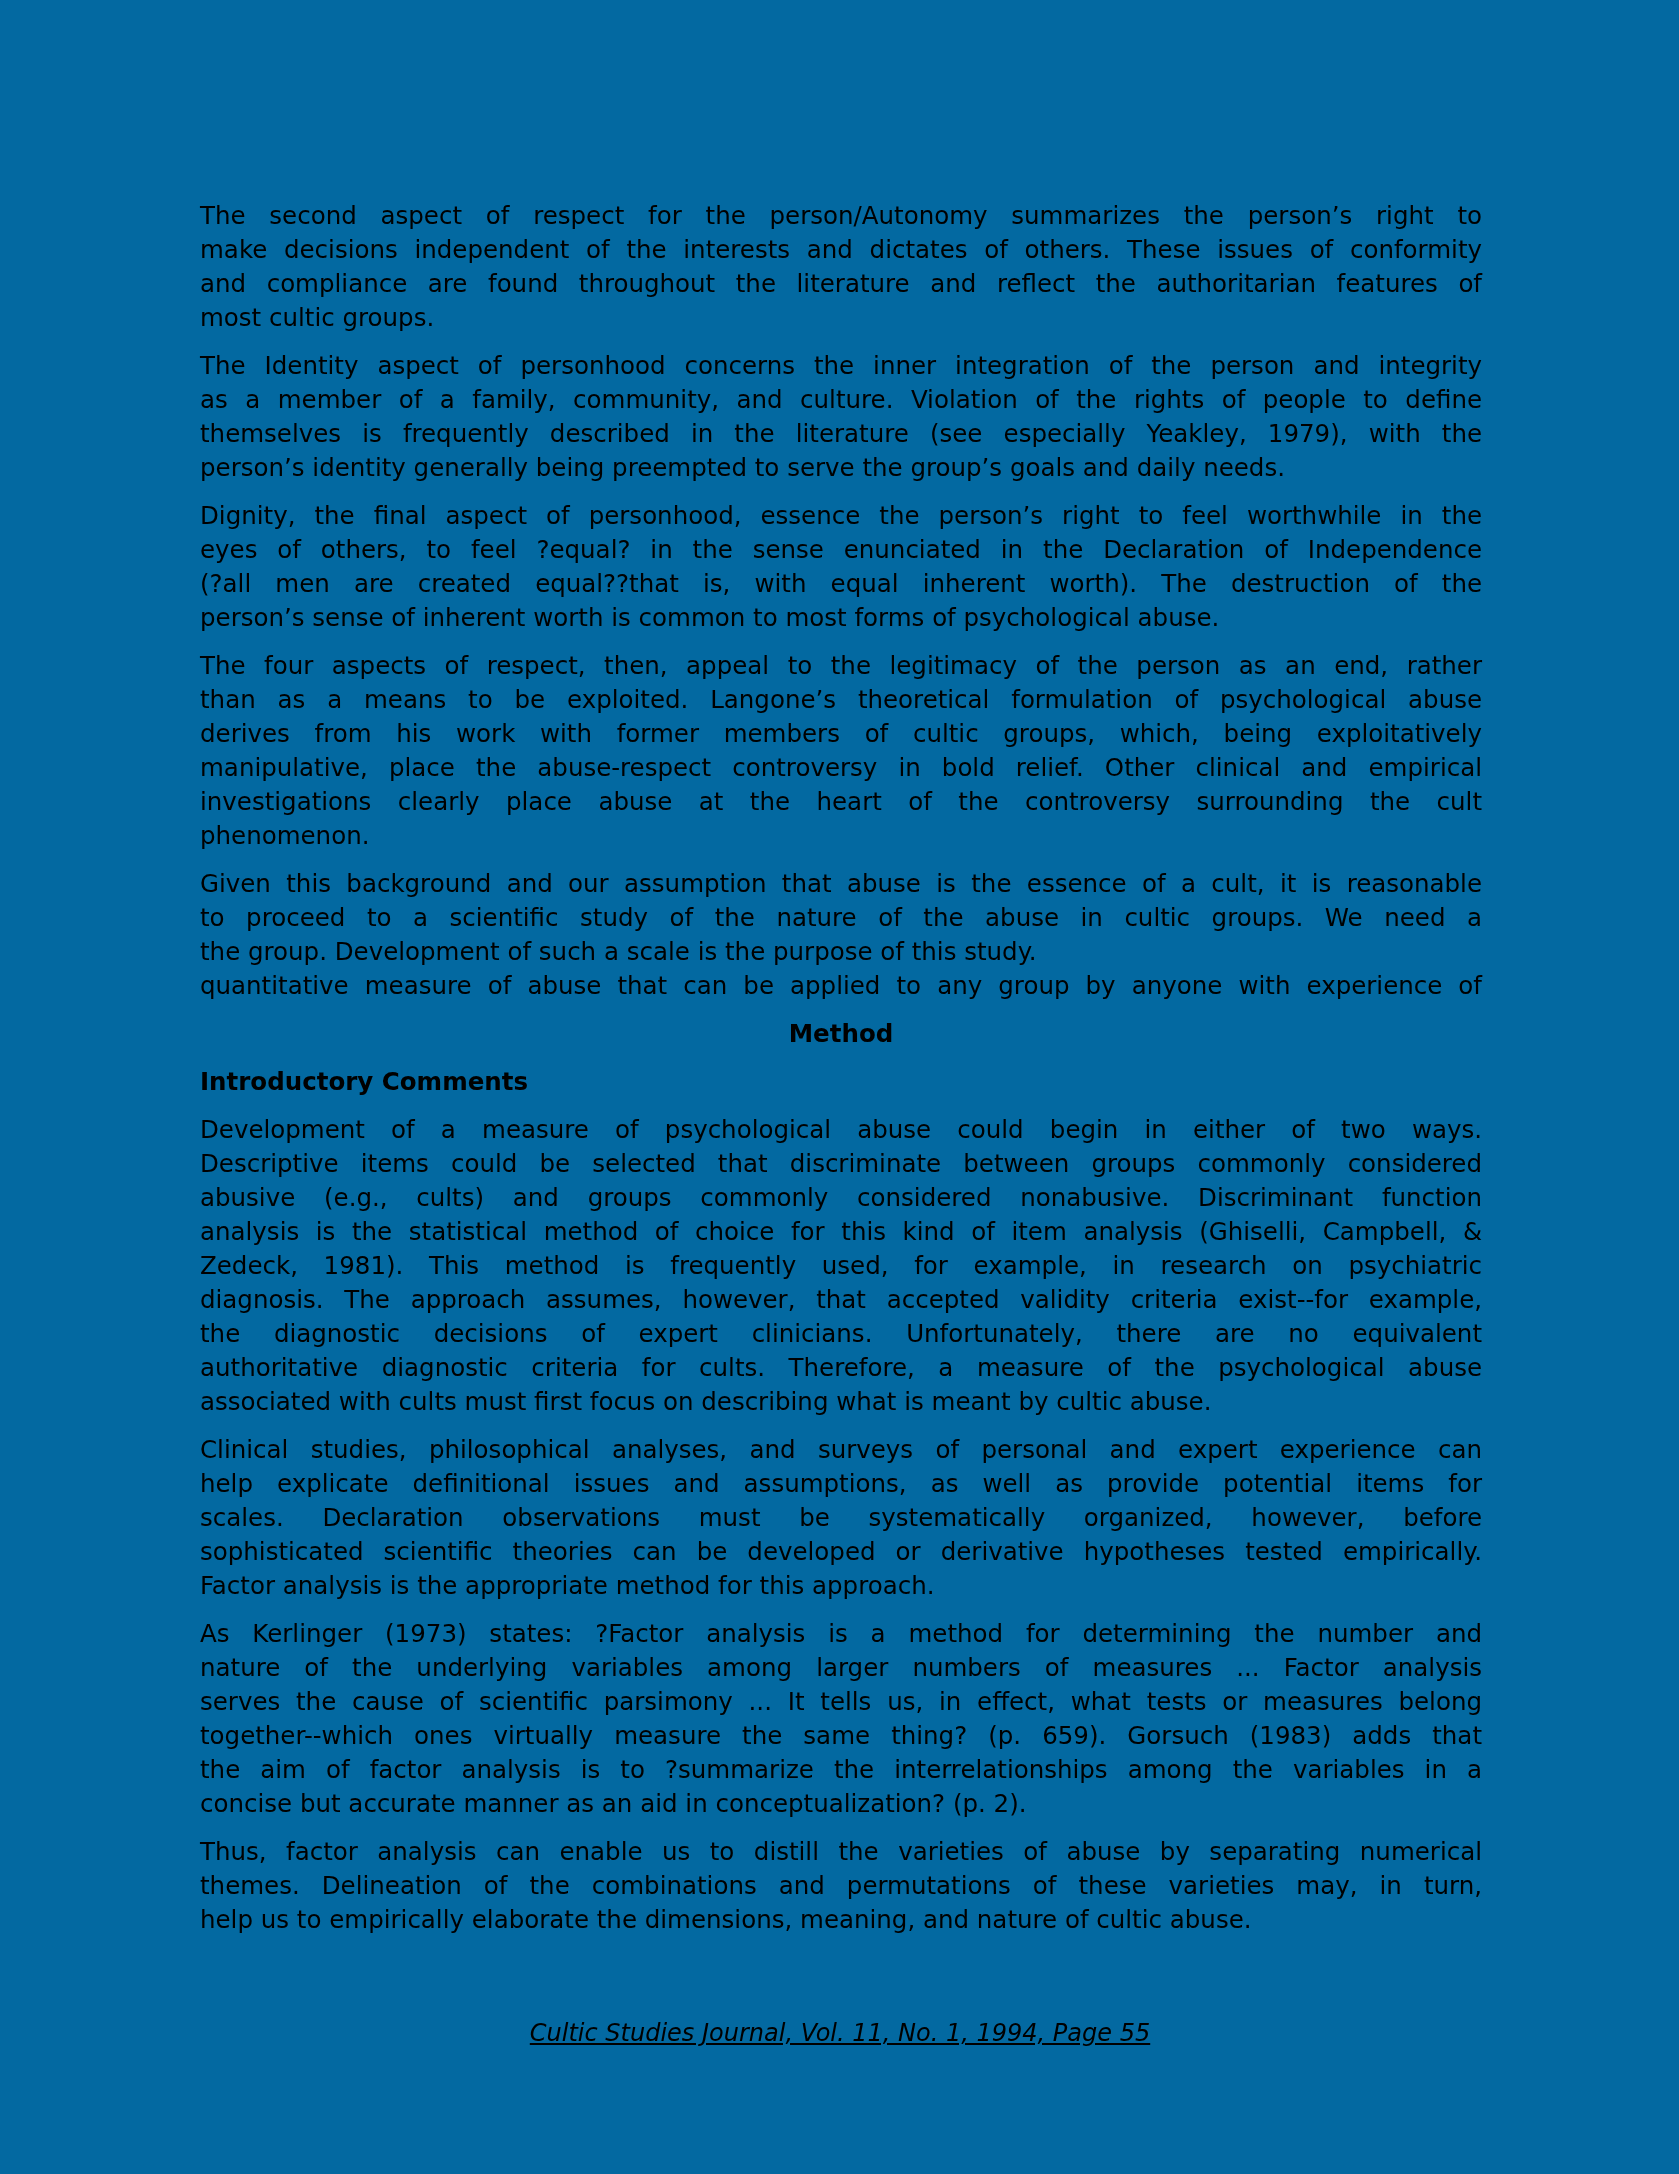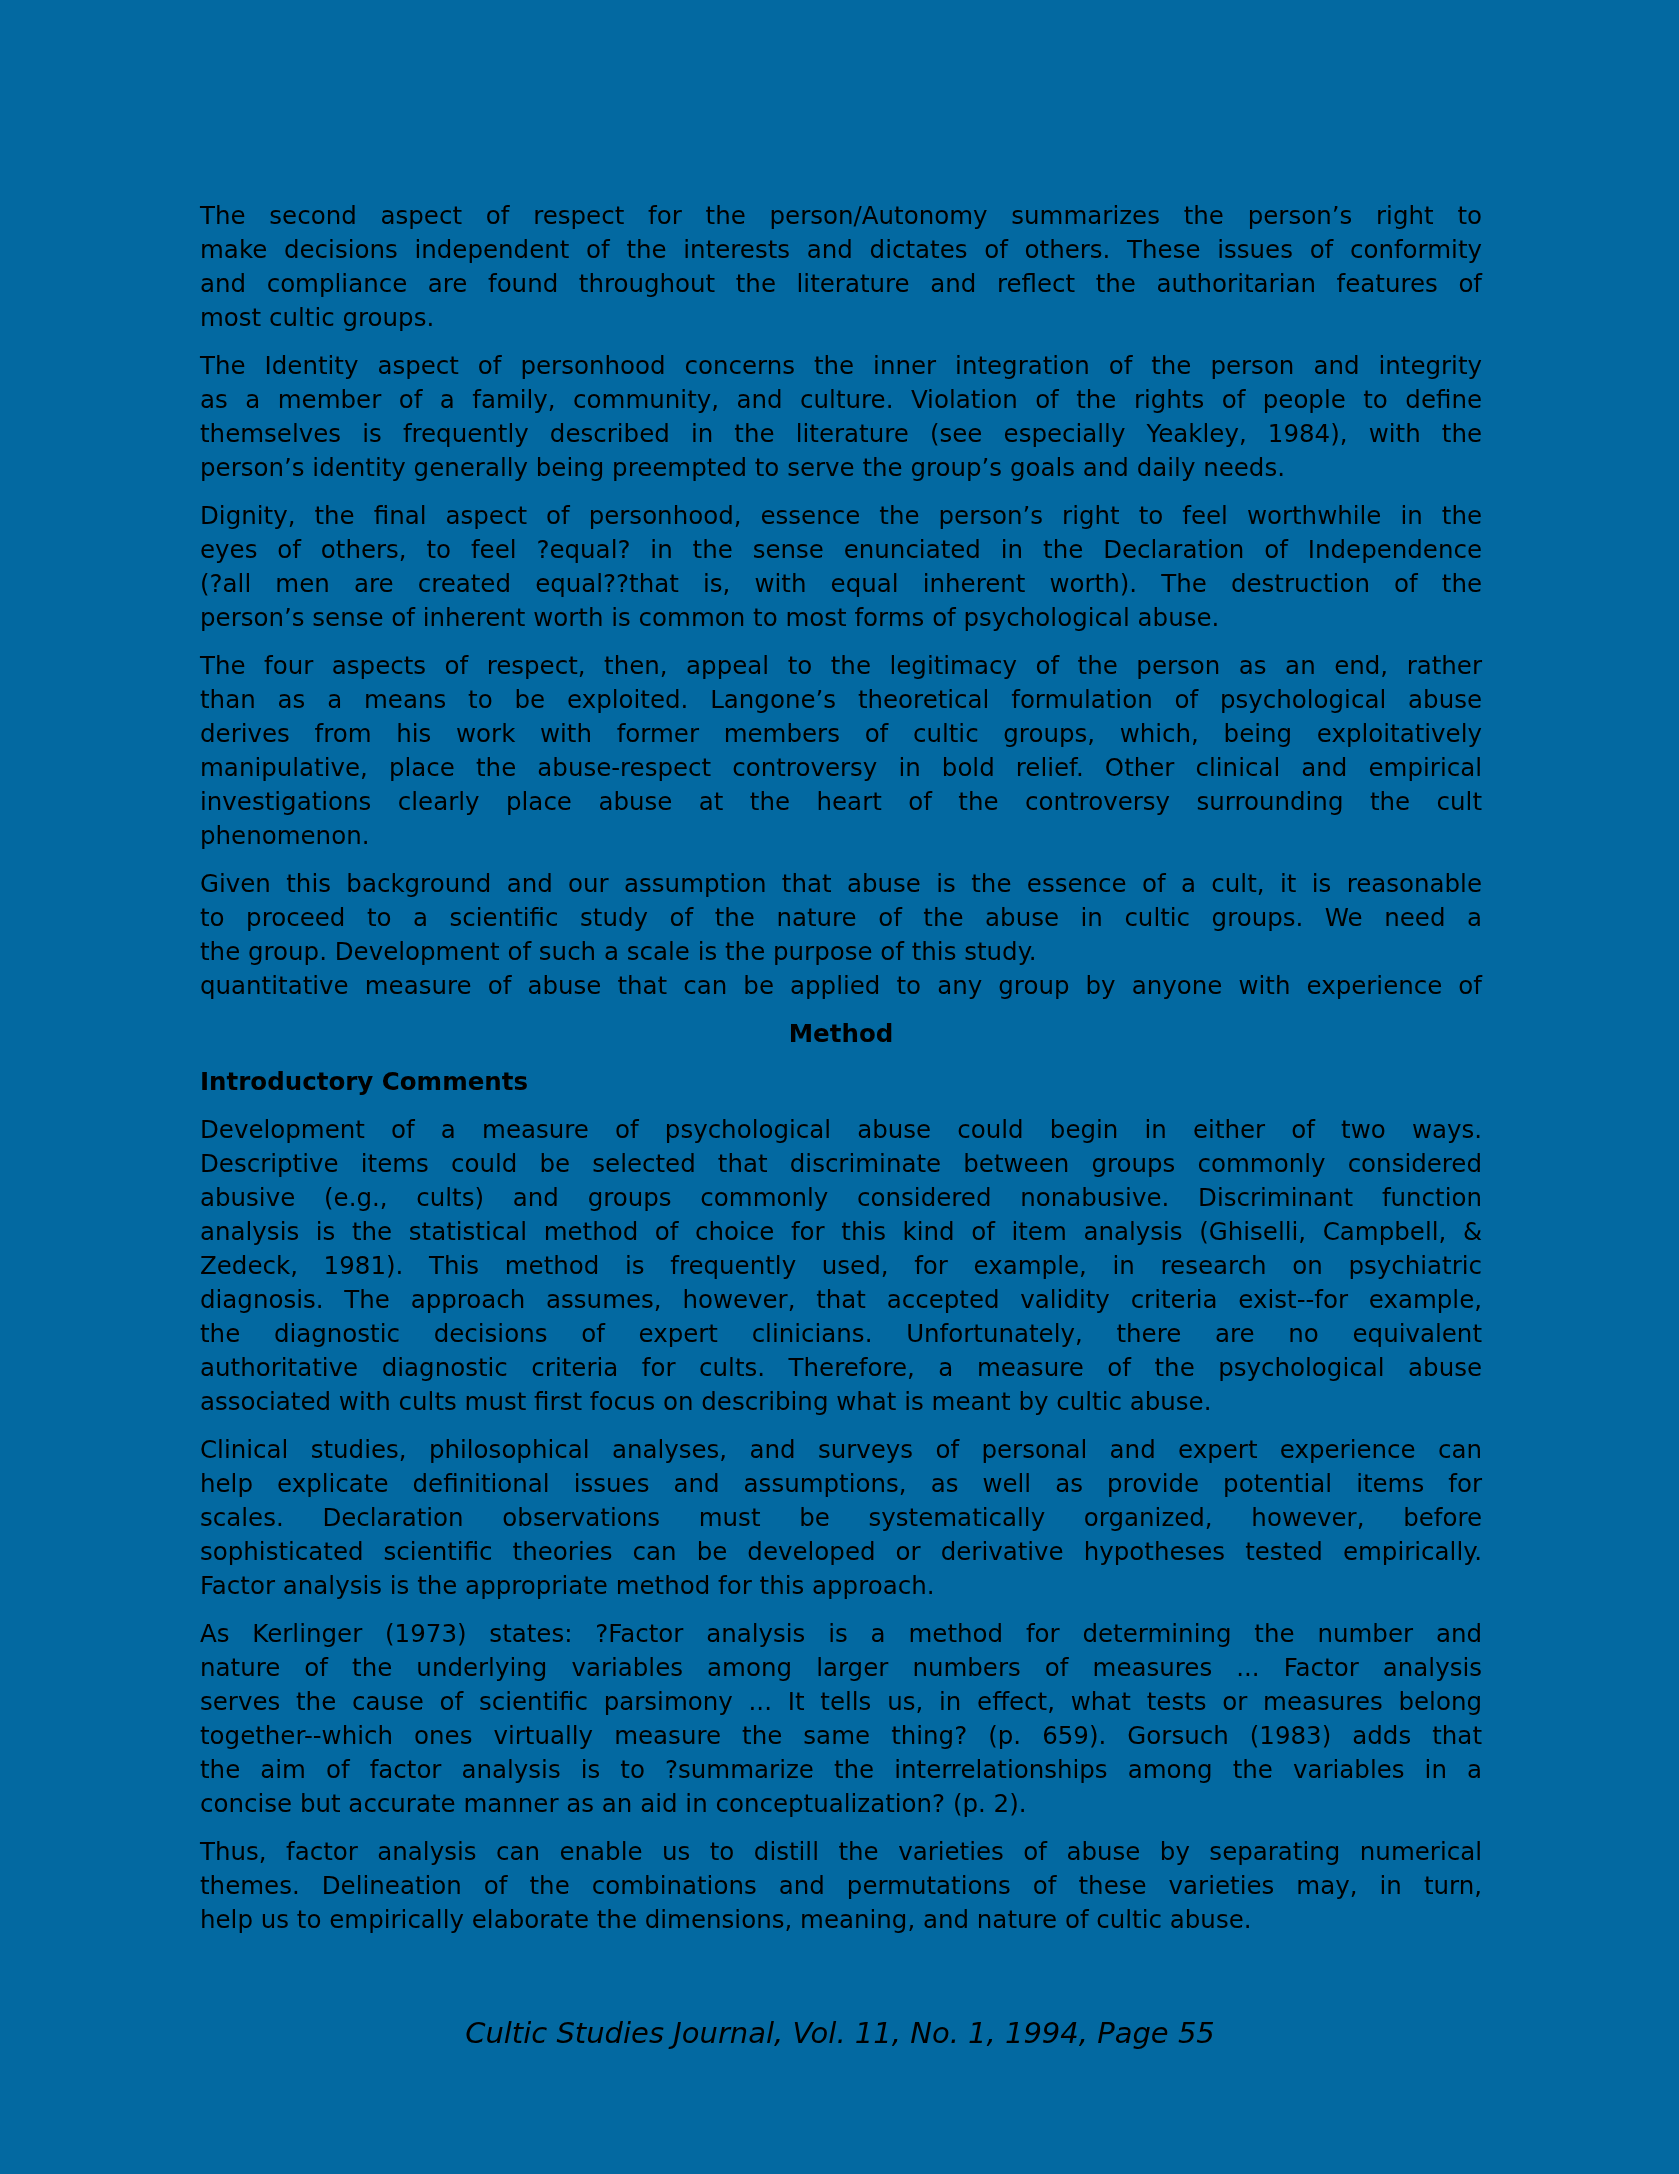--- a/index.html
+++ b/index.html
@@ -41,39 +41,40 @@
   }
   .heading { font-weight: bold; }
   .heading.center .line { text-align: center; }
   .footer {
     position: absolute;
     left: 0;
     top: 2019px;
     width: 1680px;
     text-align: center;
     font-style: italic;
-    font-size: 29px;
+    font-size: 24px;
     line-height: 28px;
+    text-decoration: underline;
   }
 </style>
 </head>
 <body>
 
 <div class="page">
   <div class="text-column" id="article-body">
       <div class="para body">
         <div class="line just">The second aspect of respect for the person/Autonomy summarizes the person’s right to</div>
         <div class="line just">make decisions independent of the interests and dictates of others. These issues of conformity</div>
         <div class="line just">and compliance are found throughout the literature and reflect the authoritarian features of</div>
         <div class="line">most cultic groups.</div>
       </div>
       <div class="para body">
         <div class="line just">The Identity aspect of personhood concerns the inner integration of the person and integrity</div>
         <div class="line just">as a member of a family, community, and culture. Violation of the rights of people to define</div>
-        <div class="line just">themselves is frequently described in the literature (see especially Yeakley, 1984), with the</div>
+        <div class="line just">themselves is frequently described in the literature (see especially Yeakley, 1979), with the</div>
         <div class="line">person’s identity generally being preempted to serve the group’s goals and daily needs.</div>
       </div>
       <div class="para body">
         <div class="line just">Dignity, the final aspect of personhood, essence the person’s right to feel worthwhile in the</div>
         <div class="line just">eyes of others, to feel ?equal? in the sense enunciated in the Declaration of Independence</div>
         <div class="line just">(?all men are created equal??that is, with equal inherent worth). The destruction of the</div>
         <div class="line">person’s sense of inherent worth is common to most forms of psychological abuse.</div>
       </div>
       <div class="para body">
         <div class="line just">The four aspects of respect, then, appeal to the legitimacy of the person as an end, rather</div>

